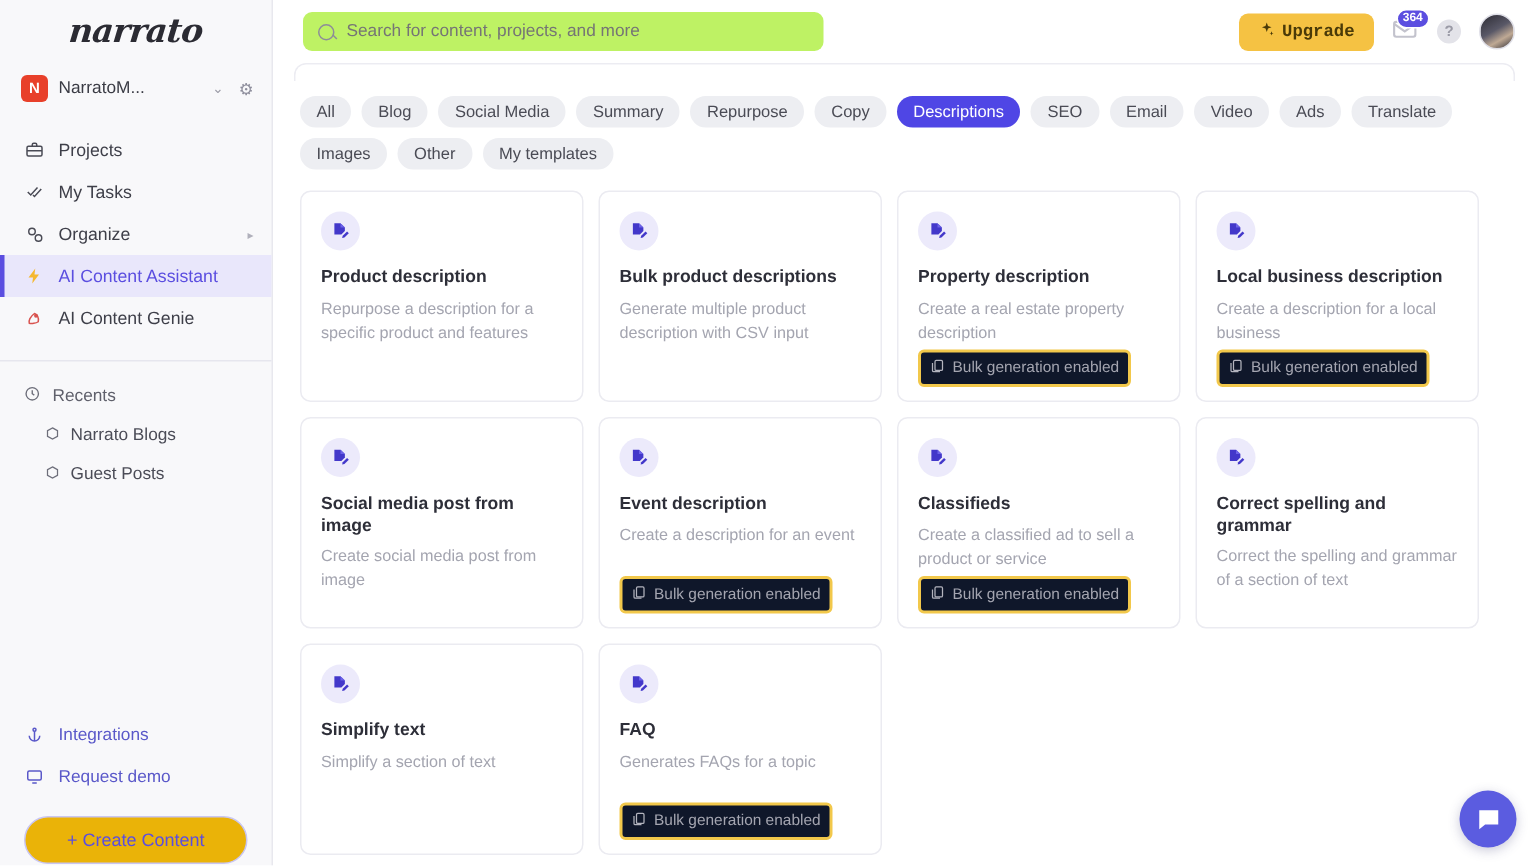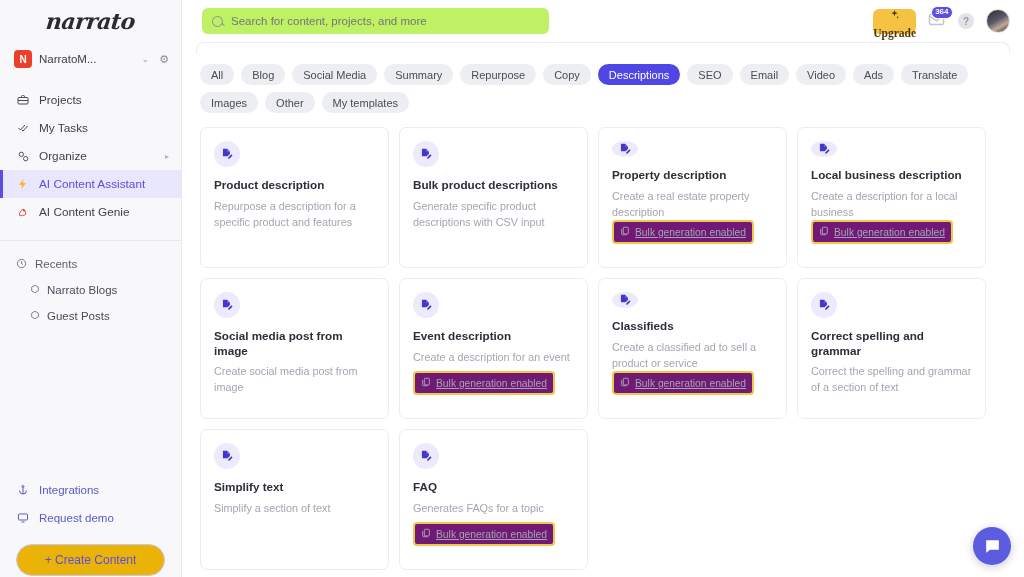--- a/index.html
+++ b/index.html
@@ -112,25 +112,24 @@
   }
   .search input {
     border: none; background: transparent; outline: none;
     font-size: 11.5px; color: #6d6e7a; width: 100%;
     font-family: "Liberation Sans", sans-serif;
   }
   .topbar-right { margin-left: auto; display: flex; align-items: center; gap: 10px; }
   .upgrade {
     background: #f5c243; color: #4a3a08;
     border: none; border-radius: 6px;
-    height: 25px; padding: 0 0;
+    height: 25px; padding: 0 13px;
     font-size: 11.5px; font-weight: 600;
     display: flex; align-items: center; gap: 5px; cursor: pointer;
-    font-family: Liberation Serif, serif;
-    flex-direction: column;
+    font-family: Liberation Mono, monospace;
   }
   .icon-btn { position: relative; width: 20px; height: 20px; display:flex; align-items:center; justify-content:center; cursor:pointer; }
   .env { font-size: 14px; color: #b9b9c4; }
   .badge {
     position: absolute; top: -5px; right: -7px;
     background: #5b4ee0; color: #fff;
     font-size: 8px; font-weight: 700;
     border-radius: 8px; padding: 1px 3.5px; line-height: 1.1;
     border: 1.5px solid #fff;
   }
@@ -184,27 +183,26 @@
   .card-icon {
     width: 26px; height: 26px; border-radius: 50%;
     background: #eceafb;
     display: flex; align-items: center; justify-content: center;
     margin-bottom: 11px;
   }
   .card-icon svg { display: block; }
   .card-title { font-size: 11.7px; font-weight: 700; color: #2d2e38; line-height: 1.25; margin-bottom: 5px; }
   .card-desc { font-size: 10.8px; color: #a4a5b0; line-height: 1.5; }
   .bulk {
-    margin-top: auto; margin-bottom: 23px;
+    margin-top: auto; margin-bottom: 9px;
     display: inline-flex; align-items: center; gap: 5px;
     font-size: 10.3px; color: #a4a5b0;
     border: 2px solid #f2c84b; border-radius: 4px;
     padding: 4px 6px; align-self: flex-start;
-    background: #701a75;
-    text-decoration: underline;
+    background: #0f172a;
   }
   .bulk .copy-ico { flex: 0 0 10px; }
 
   .chat-btn {
     position: absolute; right: 13px; bottom: 12px;
     width: 38px; height: 38px; border-radius: 50%;
     background: #5b5ce0;
     display: flex; align-items: center; justify-content: center;
     box-shadow: 0 2px 8px rgba(60,60,120,.28);
     cursor: pointer;
@@ -435,21 +433,21 @@
           </div>
           <div class="card">
             <div class="card-icon">
               <svg width="14" height="14" viewBox="0 0 24 24">
   <path d="M5 3h7l5 5v4l-4 4H5z" fill="#4338ca"></path>
   <path d="M12 3v5h5z" fill="#6d63e8"></path>
   <path d="M19.5 12.5l2 2-5 5-2.6.6.6-2.6z" fill="#4338ca"></path>
 </svg>
             </div>
             <div class="card-title">Bulk product descriptions</div>
-            <div class="card-desc">Generate specific product descriptions with CSV input</div>
+            <div class="card-desc">Generate multiple product description with CSV input</div>
           </div>
           <div class="card">
             <div class="card-icon">
               <svg width="14" height="14" viewBox="0 0 24 24">
   <path d="M5 3h7l5 5v4l-4 4H5z" fill="#4338ca"></path>
   <path d="M12 3v5h5z" fill="#6d63e8"></path>
   <path d="M19.5 12.5l2 2-5 5-2.6.6.6-2.6z" fill="#4338ca"></path>
 </svg>
             </div>
             <div class="card-title">Property description</div>

